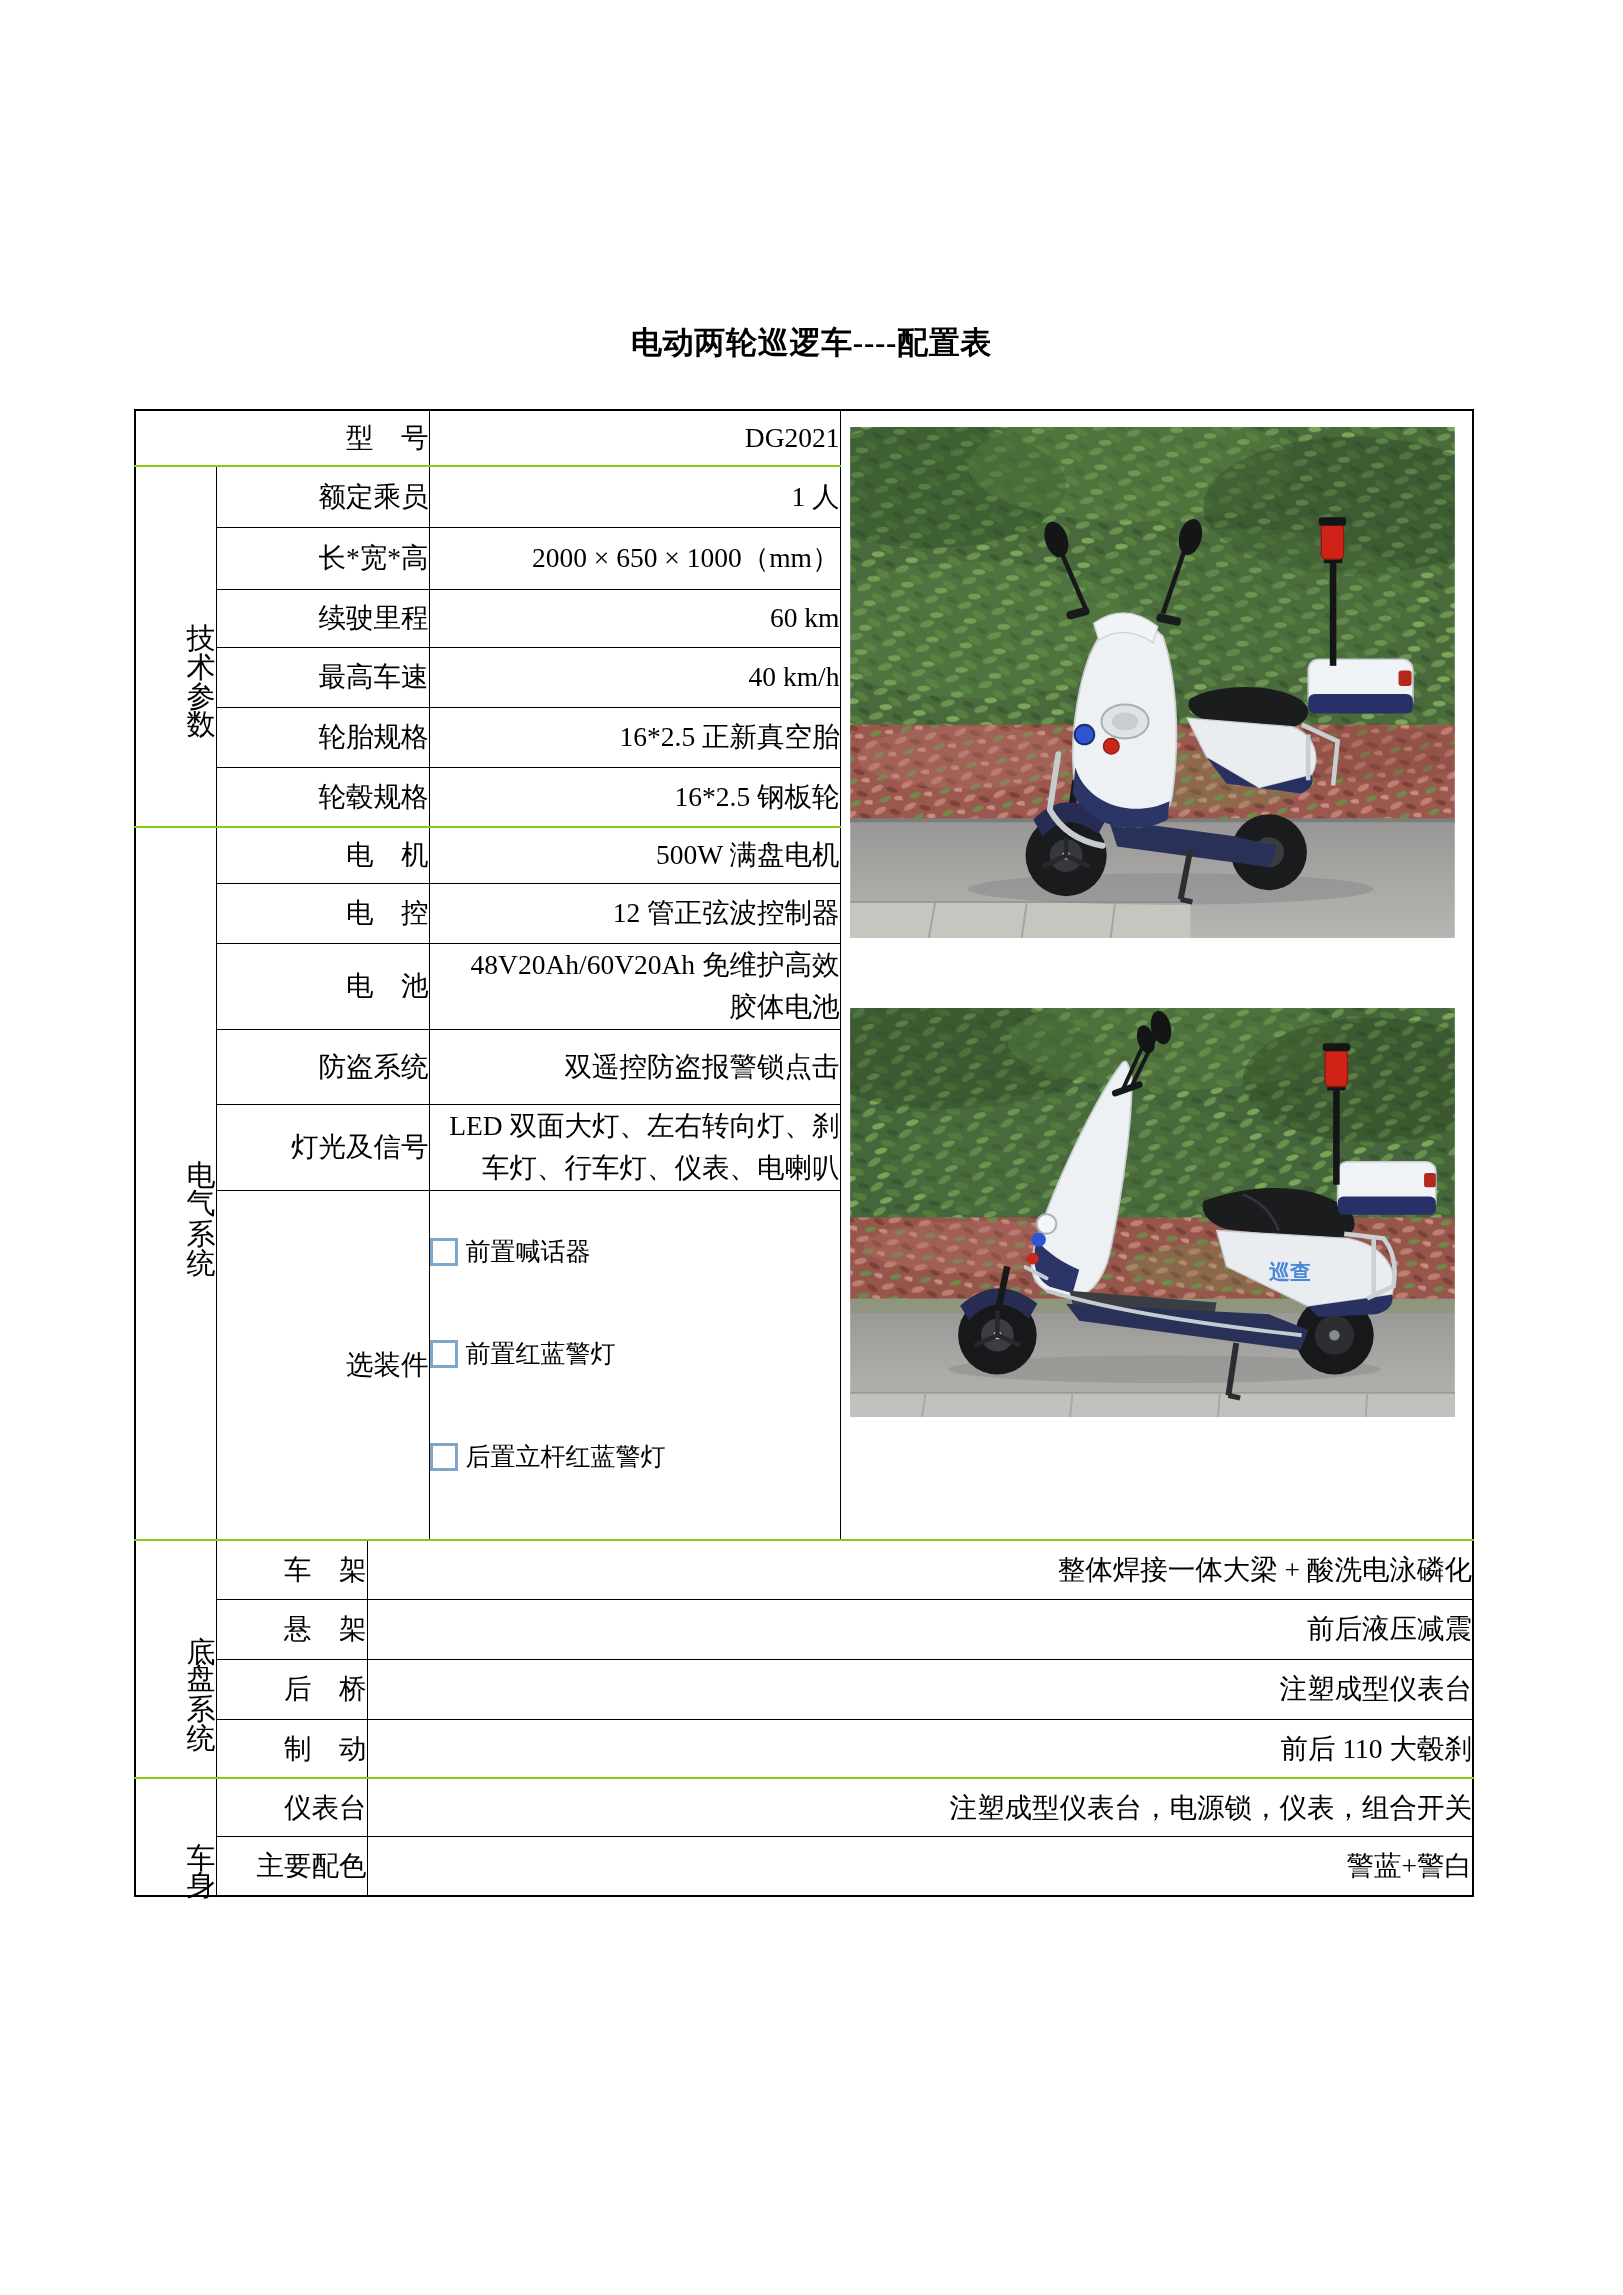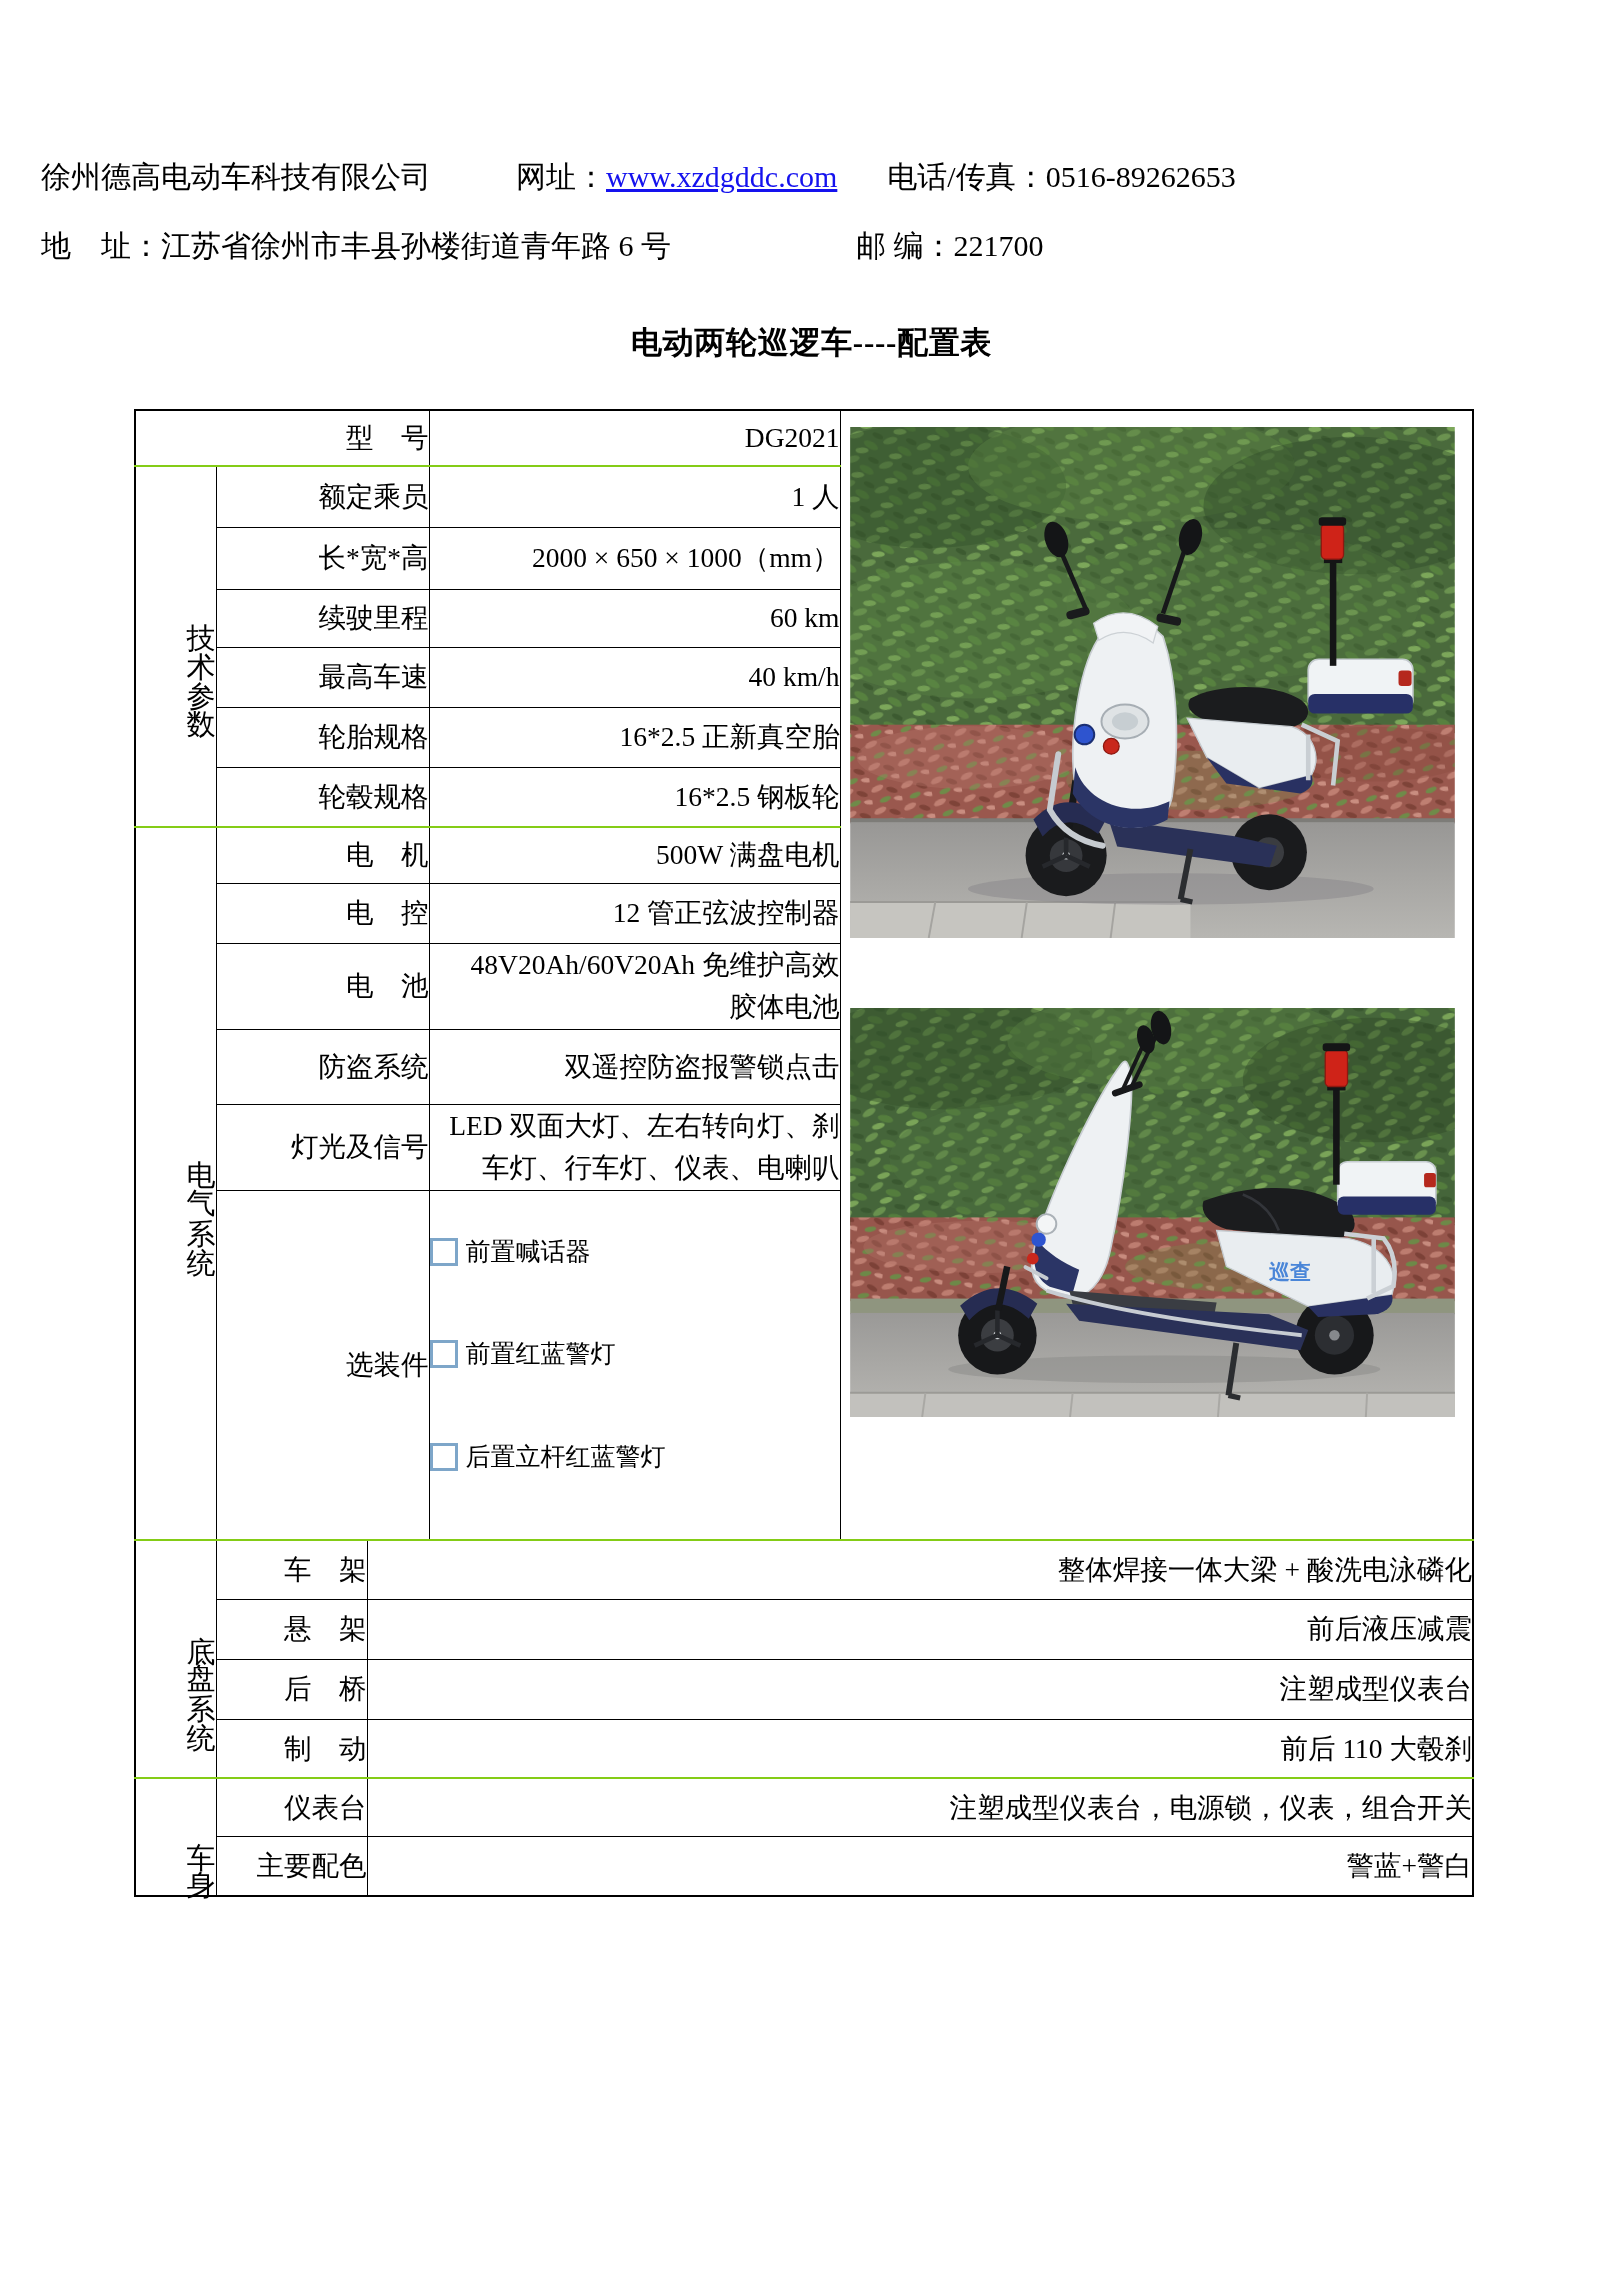--- a/index.html
+++ b/index.html
@@ -33,27 +33,21 @@
   .photo svg{display:block;}
   td.opt-cell{vertical-align:top;padding-top:9.2px;padding-left:13px;}
   .opt{display:flex;align-items:center;height:39px;margin-bottom:21.6px;font-size:25px;}
   .cb{width:22px;height:22px;border:3.9px solid #7ea6c9;margin-right:7.9px;flex:none;background:#fff;}
 </style>
 </head>
 <body>
 
 <div class="page">
 
-  <div class="header-line hl1">
-    <span>徐州德高电动车科技有限公司</span><span class="seg-web"><span>网址：</span><a href="#" class="url">www.xzdgddc.com</a></span><span class="seg-phone"><span>电话/传真：</span><span>0516-89262653</span></span>
-  </div>
-
-  <div class="header-line hl2">
-    <span>地　址：</span><span>江苏省徐州市丰县孙楼街道青年路 6 号</span><span class="seg-post"><span>邮 编：</span><span>221700</span></span>
-  </div>
+
 
   <div class="doc-title">电动两轮巡逻车----配置表</div>
 
   <table class="spec">
     <colgroup>
       <col style="width:81px">
         <col style="width:151px">
         <col style="width:62px">
       <col style="width:411px">
         <col style="width:633px">

